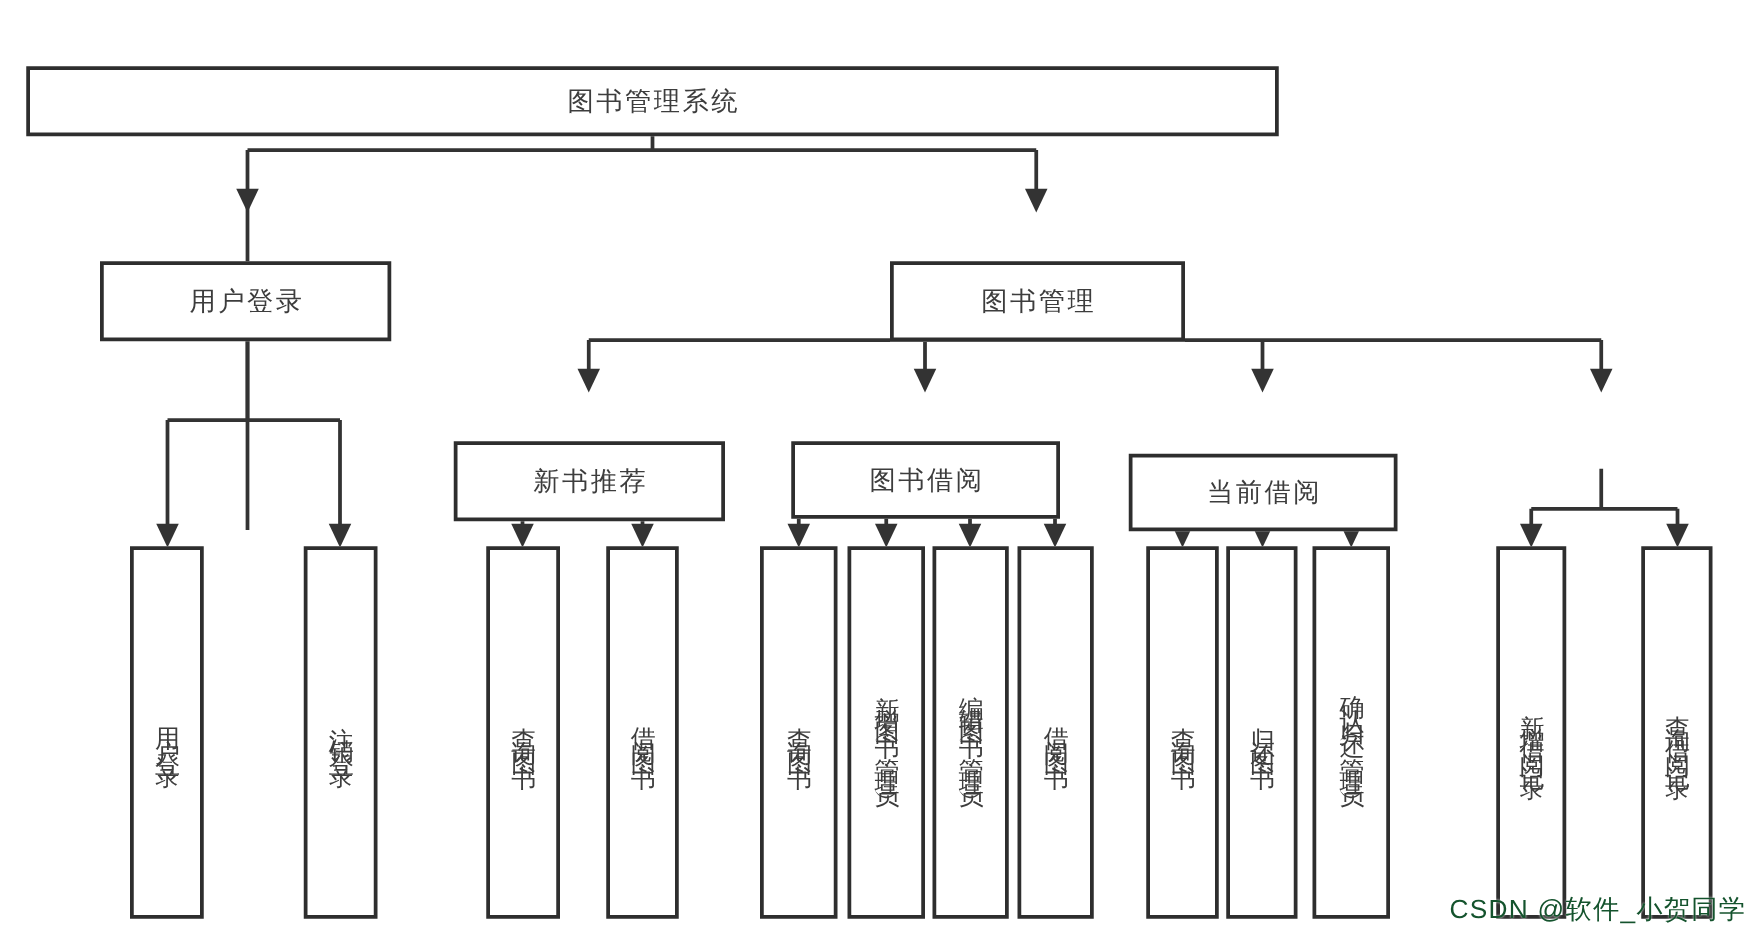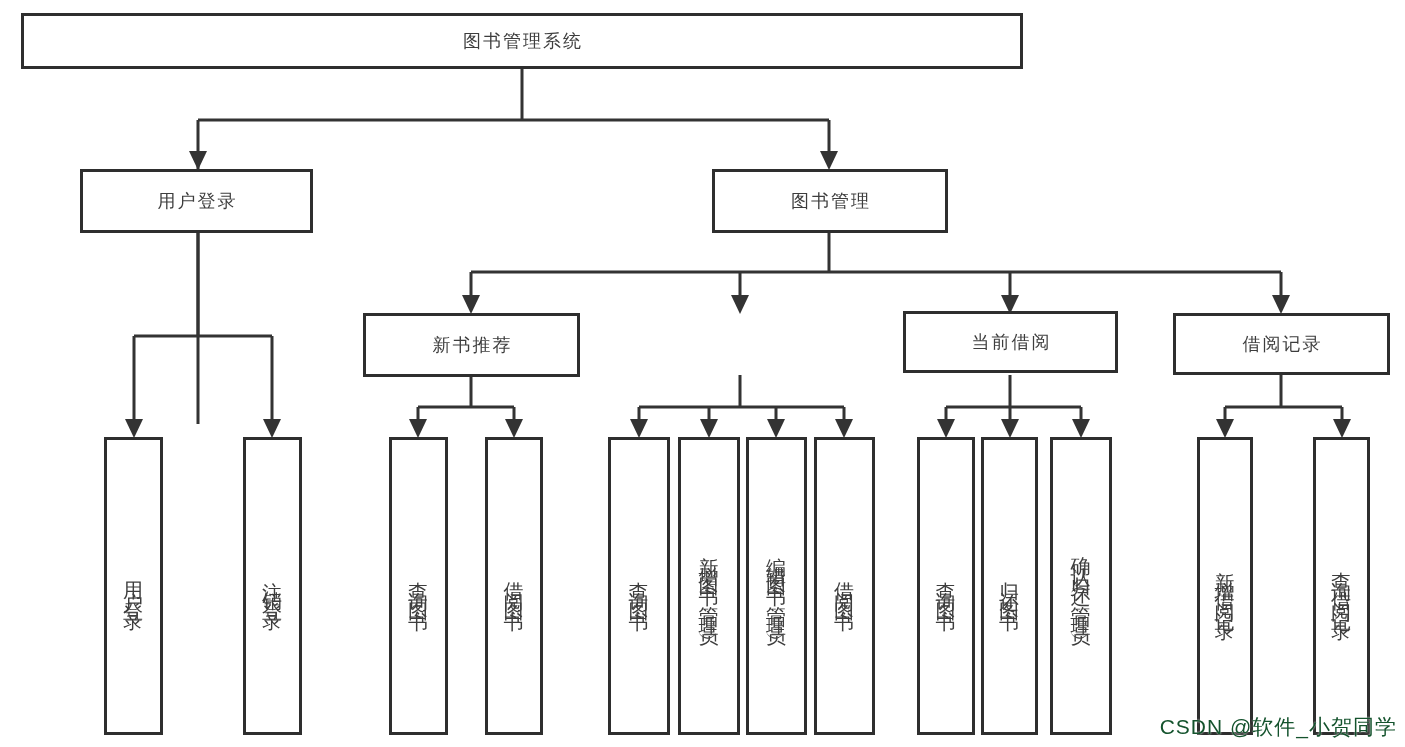--- a/index.html
+++ b/index.html
@@ -22,24 +22,25 @@
     box-sizing: border-box;
     background: #ffffff;
     border: 3px solid #2e2e2e;
     color: #3d3d3d;
     display: flex;
     align-items: center;
     justify-content: center;
     z-index: 1;
   }
   .h-box {
-    font-size: 18px;
+    font-size: 21px;
     letter-spacing: 2px;
     text-indent: 2px;
     white-space: nowrap;
+    margin-top: 40px;
   }
   .v-box {
     writing-mode: vertical-rl;
     text-orientation: mixed;
     font-size: 20px;
     letter-spacing: 10px;
     line-height: 1;
   }
   .watermark {
     position: absolute;
@@ -107,22 +108,22 @@
       <polygon points="1333,419 1351,419 1342,438"></polygon>
     </g>
   </svg>
 
   <div class="box h-box" style="left:21px; top:13px; width:1002px; height:56px;">图书管理系统</div>
 
   <div class="box h-box" style="left:80px; top:169px; width:233px; height:64px;">用户登录</div>
   <div class="box h-box" style="left:712px; top:169px; width:236px; height:64px;">图书管理</div>
 
   <div class="box h-box" style="left:363px; top:313px; width:217px; height:64px;">新书推荐</div>
-  <div class="box h-box" style="left:903px; top:311px; width:215px; height:62px;">当前借阅</div>
-  <div class="box h-box" style="left:1173px; top:313px; width:217px; height:62px;">借阅记录</div>
+  <div class="box h-box" style="left:633px; top:313px; width:215px; height:62px;">图书借阅</div>
+  <div class="box h-box" style="left:903px; top:323px; width:215px; height:62px;">当前借阅</div>
 
   <div class="box v-box" style="left:104px; top:437px; width:59px; height:298px;">用户登录</div>
   <div class="box v-box" style="left:243px; top:437px; width:59px; height:298px;">注销登录</div>
 
   <div class="box v-box" style="left:389px; top:437px; width:59px; height:298px;">查询图书</div>
   <div class="box v-box" style="left:485px; top:437px; width:58px; height:298px;">借阅图书</div>
 
   <div class="box v-box" style="left:608px; top:437px; width:62px; height:298px;">查询图书</div>
   <div class="box v-box" style="left:678px; top:437px; width:62px; height:298px;">新增图书（管理员）</div>
   <div class="box v-box" style="left:746px; top:437px; width:61px; height:298px;">编辑图书（管理员）</div>

